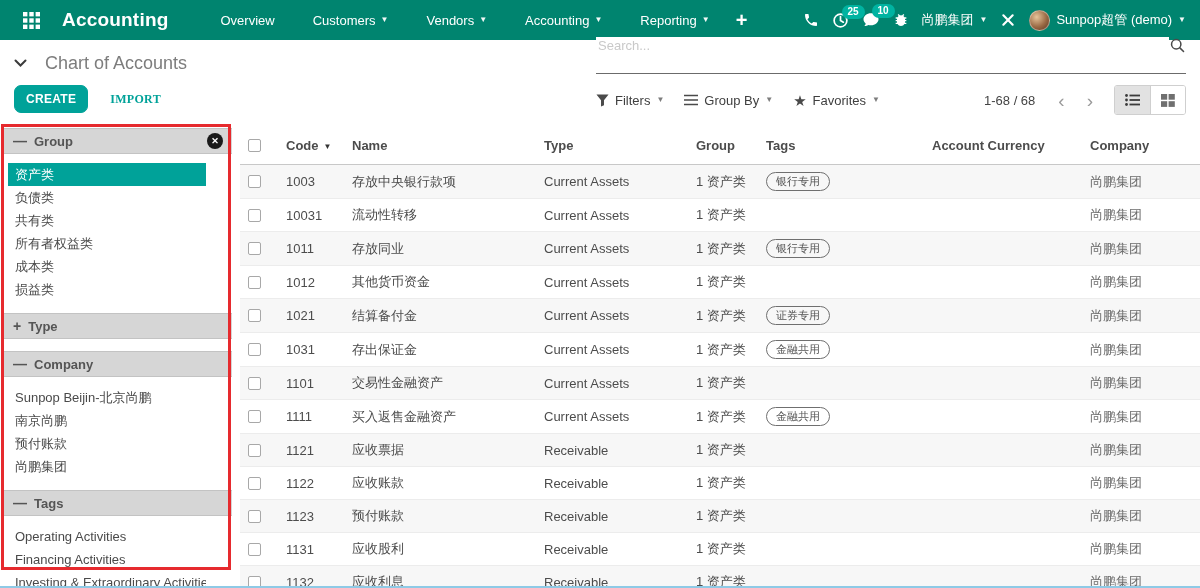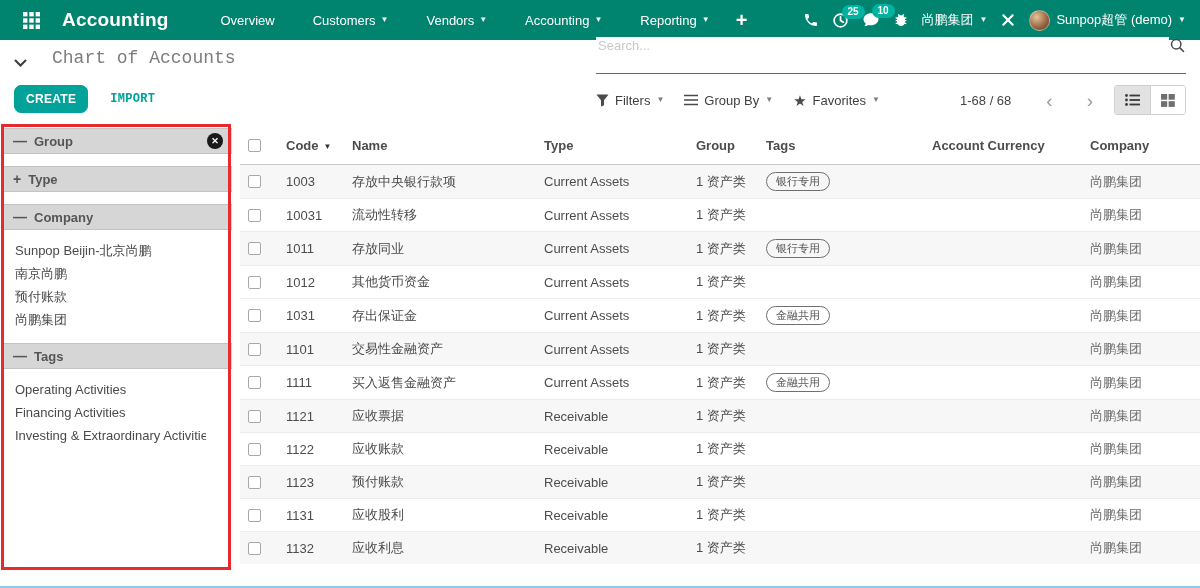--- a/index.html
+++ b/index.html
@@ -21,35 +21,35 @@
   .plus-item{font-size:20px;font-weight:bold;margin-left:26px;cursor:pointer;line-height:1;}
   .systray{margin-left:auto;display:flex;align-items:center;gap:13px;}
   .tray-ico{position:relative;display:flex;align-items:center;cursor:pointer;}
   .badge{position:absolute;top:-7px;left:10px;background:var(--badge);color:#fff;font-size:10px;font-weight:bold;
          border-radius:9px;padding:1px 6px;line-height:12px;}
   .tray-txt{display:flex;align-items:center;gap:6px;font-size:13px;cursor:pointer;white-space:nowrap;}
   .avatar{width:21px;height:21px;border-radius:50%;background:radial-gradient(circle at 35% 32%,#e6c49a,#9a6a45 55%,#5d3b24 95%);border:1px solid rgba(255,255,255,.4);}
   
   .cp{display:flex;justify-content:space-between;padding:8px 14px 12px 14px;height:86px;background:#fff;}
   .cp-left{display:flex;flex-direction:column;gap:6px;}
-  .bc-row{display:flex;gap:25px;height:30px;font-family:Liberation Mono, monospace;}
+  .bc-row{display:flex;align-items:center;gap:18px;height:30px;}
   .bc-chev{display:flex;align-items:center;cursor:pointer;}
   .page-title{font-size:18px;font-weight:normal;color:#7d7d7d;margin:0;}
   .btn-row{display:flex;align-items:center;gap:16px;height:30px;}
   .btn-create{background:var(--accent);color:#fff;border:1px solid var(--accent);font-size:12px;font-weight:bold;
               padding:6px 11px;border-radius:7px;cursor:pointer;letter-spacing:.3px;font-family:inherit;}
-  .btn-import{background:none;border:none;color:var(--accent);font-size:12px;font-weight:bold;cursor:pointer;letter-spacing:.3px;font-family:Liberation Mono, monospace;}
+  .btn-import{background:none;border:none;color:var(--accent);font-size:12px;font-weight:bold;cursor:pointer;letter-spacing:.3px;font-family:Liberation Serif, serif;}
   .cp-right{width:590px;display:flex;flex-direction:column;}
   .search-wrap{display:flex;align-items:flex-end;border-bottom:1px solid #6b6b6b;padding-bottom:19px;height:26px;}
   .search-input{flex:1;border:none;outline:none;font-size:13px;color:#4c4c4c;font-family:inherit;}
   .search-input::placeholder{color:#c9c9c9;}
   .filter-row{display:flex;align-items:center;margin-top:12px;height:28px;font-size:13px;color:#404040;}
   .drop{display:flex;align-items:center;gap:6px;margin-right:20px;cursor:pointer;white-space:nowrap;}
   .drop .caret{color:#777;}
-  .pager{margin-left:auto;display:flex;align-items:center;gap:20px;}
+  .pager{margin-left:auto;display:flex;align-items:center;gap:8px;}
   .pager-num{font-size:13px;color:#444;margin-right:8px;}
   .pg-btn{font-size:19px;color:#9a9a9a;padding:0 7px;cursor:pointer;line-height:1;user-select:none;}
   .switcher{display:flex;margin-left:14px;border:1px solid #cfcfcf;border-radius:3px;overflow:hidden;}
   .sw-btn{width:35px;height:28px;display:flex;align-items:center;justify-content:center;background:#fff;cursor:pointer;}
   .sw-btn.active{background:#e2e2e2;}
   .sw-btn + .sw-btn{border-left:1px solid #cfcfcf;}
   
   .content{display:flex;height:462px;}
   aside{width:240px;min-width:240px;padding:2px 8px 0 4px;overflow:hidden;}
   .sec-header{background:#d6d6d6;border-top:1px solid #c3c3c3;border-bottom:1px solid #c3c3c3;height:26px;
@@ -243,20 +243,28 @@
 </div>
 
 <div class="content">
   <aside id="sidebar">
       <div class="sec">
         <div class="sec-header">
           <span class="sec-icon">—</span>
           <span class="sec-title">Group</span>
           <span class="sec-close">✕</span>
         </div>
+        <ul class="sec-items">
+          <li class="selected">资产类</li>
+          <li>负债类</li>
+          <li>共有类</li>
+          <li>所有者权益类</li>
+          <li>成本类</li>
+          <li>损益类</li>
+        </ul>
       </div>
       <div class="sec">
         <div class="sec-header">
           <span class="sec-icon">+</span>
           <span class="sec-title">Type</span>
         </div>
       </div>
       <div class="sec">
         <div class="sec-header">
           <span class="sec-icon">—</span>
@@ -340,20 +348,32 @@
               <div class="checkbox"></div>
             </td>
             <td class="col-code cell-code">1012</td>
             <td class="col-name cell-name">其他货币资金</td>
             <td class="col-type cell-type">Current Assets</td>
             <td class="col-group cell-group">1 资产类</td>
             <td class="col-tags"></td>
             <td class="col-currency"></td>
             <td class="col-company cell-company">尚鹏集团</td>
           </tr>
+          <tr class="odd">
+            <td class="col-cb">
+              <div class="checkbox"></div>
+            </td>
+            <td class="col-code cell-code">1021</td>
+            <td class="col-name cell-name">结算备付金</td>
+            <td class="col-type cell-type">Current Assets</td>
+            <td class="col-group cell-group">1 资产类</td>
+            <td class="col-tags"><span class="pill">证券专用</span></td>
+            <td class="col-currency"></td>
+            <td class="col-company cell-company">尚鹏集团</td>
+          </tr>
           <tr>
             <td class="col-cb">
               <div class="checkbox"></div>
             </td>
             <td class="col-code cell-code">1031</td>
             <td class="col-name cell-name">存出保证金</td>
             <td class="col-type cell-type">Current Assets</td>
             <td class="col-group cell-group">1 资产类</td>
             <td class="col-tags"><span class="pill">金融共用</span></td>
             <td class="col-currency"></td>

